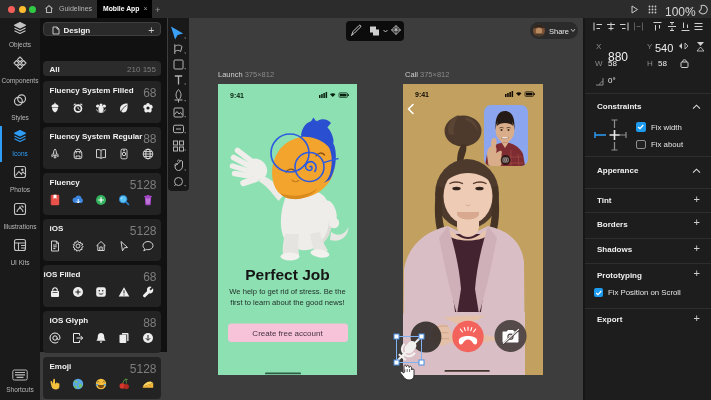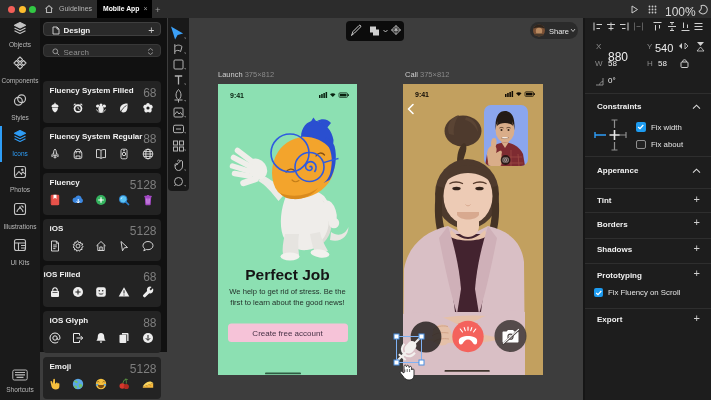--- a/index.html
+++ b/index.html
@@ -355,29 +355,23 @@
   <div class="sb-item" style="top:368px">Shortcuts</div>
 </div>
 <div id="lpanel">
   <div class="card" style="top:4px;height:14px;background:#2a2a2a;border:0.5px solid #3f3f3f">
     <svg class="abs" style="left:8px;top:3px" width="8" height="9" viewBox="0 0 8 9">
           <path d="M1 1 H5 L7 3 V8 H1 Z M5 1 V3 H7" fill="none" stroke="#d8d8d8" stroke-width="0.9"></path>
         </svg>
     <div class="abs" style="left:20px;top:3px;font-size:8px;font-weight:bold;color:#f2f2f2">Design</div>
     <div class="abs" style="right:5px;top:1px;font-size:10.5px;color:#cfcfcf">+</div>
   </div>
-  <div class="card" style="top:25.5px;height:13.5px;background:#2a2a2a;border:0.5px solid #383838">
-    <svg class="abs" style="left:8px;top:3px" width="8" height="8" viewBox="0 0 8 8">
-          <circle cx="3.3" cy="3.3" r="2.4" fill="none" stroke="#9a9a9a" stroke-width="1"></circle>
-          <path d="M5.2 5.2 L7.2 7.2" stroke="#9a9a9a" stroke-width="1"></path>
-        </svg>
-    <div class="abs" style="left:20px;top:3px;font-size:8px;color:#8f8f8f">Search</div>
-    <svg class="abs" style="right:6px;top:3.5px" width="7" height="7" viewBox="0 0 7 7">
-          <path d="M1 2.5 L3.5 0.5 L6 2.5 M1 4.5 L3.5 6.5 L6 4.5" fill="none" stroke="#9a9a9a" stroke-width="0.9"></path>
-        </svg>
+  <div class="card" style="top:43px;height:15px;background:#2b2b2b">
+    <div class="abs" style="left:7px;top:4px;font-size:8px;font-weight:bold;color:#f2f2f2">All</div>
+    <div class="abs" style="right:4.5px;top:4px;font-size:8px;color:#7e7e7e">210 155</div>
   </div>
   <div class="card" style="top:63px;height:42px">
     <div class="hdr" style="left:7px">Fluency System Filled</div>
         <div class="cnt">68</div>
     <svg class="abs" style="left:6px;top:21px" width="12" height="12" viewBox="0 0 12 12" fill="#ededed">
           <path d="M2.5 4.5 C2.5 3 4 2 6 2 C8 2 9.5 3 9.5 4.5 L9.3 5 H2.7 Z"></path>
           <path d="M3 5.5 H9 C9 8 7.5 10 6 10.5 C4.5 10 3 8 3 5.5 Z"></path>
           <rect x="5.4" y="0.8" width="1.2" height="2"></rect>
         </svg>
     <svg class="abs" style="left:29.3px;top:21px" width="12" height="12" viewBox="0 0 12 12" fill="#ededed">
@@ -664,18 +658,18 @@
   <div class="rsep" style="top:220px"></div>
   <div class="rhead" style="top:227px">Shadows</div>
       <div class="rplus" style="top:223.5px">+</div>
   <div class="rsep" style="top:244.5px"></div>
   <div class="rhead" style="top:252.5px">Prototyping</div>
       <div class="rplus" style="top:249px">+</div>
   <div class="abs" style="left:8.5px;top:269.5px;width:9.5px;height:9.5px;border-radius:2px;background:#1d9bf0"></div>
   <svg class="abs" style="left:8.5px;top:269.5px" width="9.5" height="9.5" viewBox="0 0 10 10">
         <path d="M2.3 5.2 L4.2 7 L7.7 3.2" fill="none" stroke="#fff" stroke-width="1.3"></path>
       </svg>
-  <div class="abs" style="left:23px;top:270px;font-size:7.8px;color:#e4e4e4">Fix Fluency on Scroll</div>
+  <div class="abs" style="left:23px;top:270px;font-size:7.8px;color:#e4e4e4">Fix Position on Scroll</div>
   <div class="rsep" style="top:289.5px"></div>
   <div class="rhead" style="top:297px">Export</div>
       <div class="rplus" style="top:293.5px">+</div>
 </div>
 </div>
 
 </body></html>

